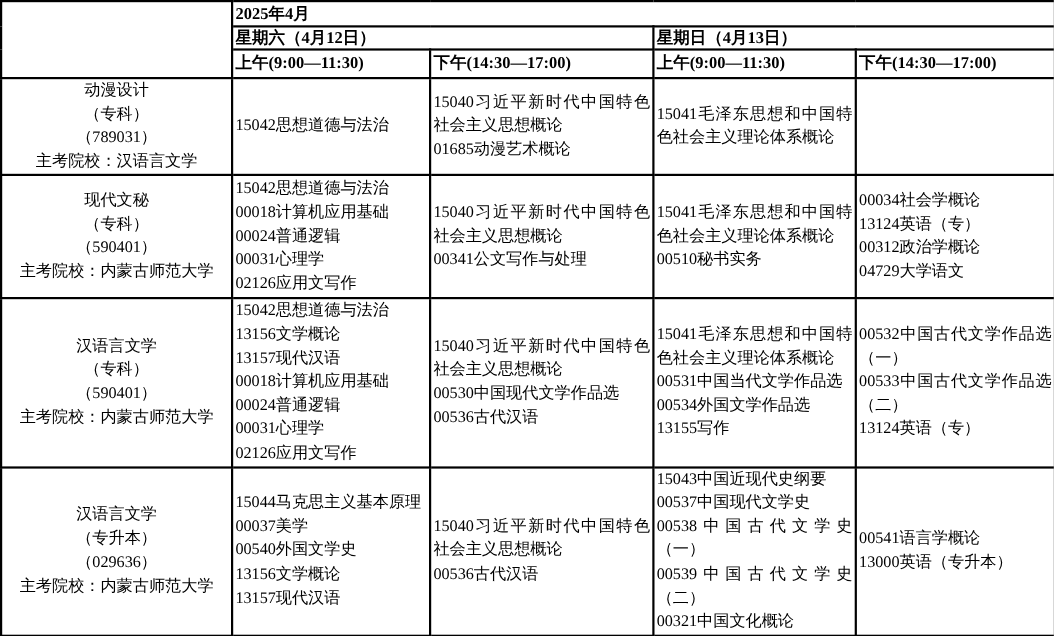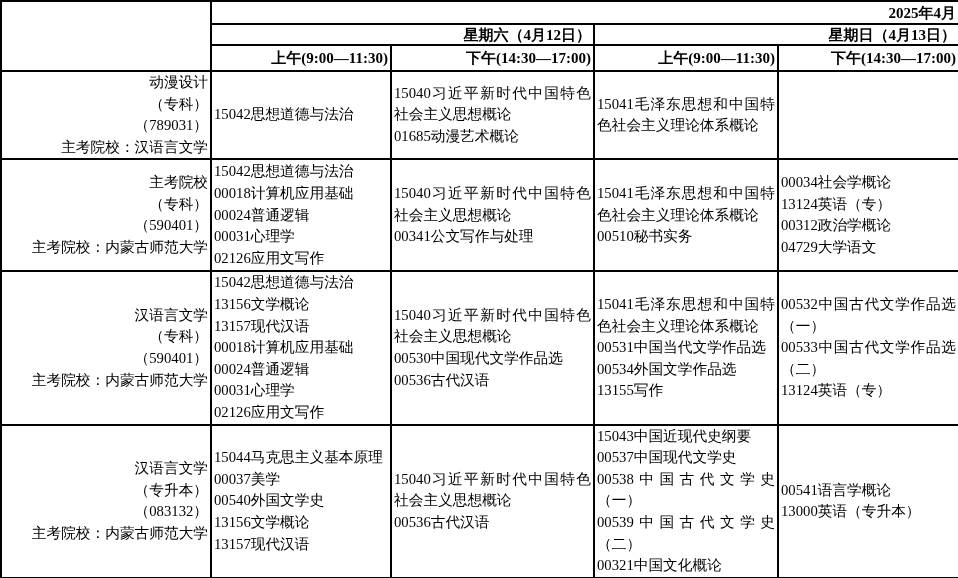--- a/index.html
+++ b/index.html
@@ -17,21 +17,21 @@
   }
   .sched td {
     border: 2px solid #000000;
     padding: 0 2px;
     vertical-align: middle;
     overflow: hidden;
     word-break: break-all;
   }
   
   .hr td {
-    text-align: right;
+    text-align: left;
     font-weight: bold;
     font-size: 15px;
     line-height: 1.2;
   }
   .hr1 td { height: 21px; }
   .hr2 td { height: 19px; }
   .hr3 td { height: 24px; }
   
   .r0 td { height: 81px; }
   .r1 td { height: 110px; }
@@ -40,21 +40,21 @@
   .line {
     font-size: 14.7px;
     line-height: 21.6px;
   }
   .cell .line {
     text-align: justify;
     text-align-last: left;
     text-justify: inter-character;
   }
   .prog .line {
-    text-align: right;
+    text-align: center;
   }
 </style>
 </head>
 <body>
 
 <table class="sched">
   <colgroup>
     <col style="width:210px">
     <col style="width:180px">
     <col style="width:203px">
@@ -93,21 +93,21 @@
           <div class="line">01685动漫艺术概论</div>
         </td>
     <td class="cell">
           <div class="line">15041毛泽东思想和中国特色社会主义理论体系概论</div>
         </td>
     <td class="cell"></td>
   </tr>
 
   <tr class="datarow r1">
     <td class="prog">
-          <div class="line">主考院校</div>
+          <div class="line">现代文秘</div>
           <div class="line">（专科）</div>
           <div class="line">（590401）</div>
           <div class="line">主考院校：内蒙古师范大学</div>
         </td>
     <td class="cell">
           <div class="line">15042思想道德与法治</div>
           <div class="line">00018计算机应用基础</div>
           <div class="line">00024普通逻辑</div>
           <div class="line">00031心理学</div>
           <div class="line">02126应用文写作</div>
@@ -159,21 +159,21 @@
           <div class="line">00532中国古代文学作品选（一）</div>
           <div class="line">00533中国古代文学作品选（二）</div>
           <div class="line">13124英语（专）</div>
         </td>
   </tr>
 
   <tr class="datarow r3">
     <td class="prog">
           <div class="line">汉语言文学</div>
           <div class="line">（专升本）</div>
-          <div class="line">（083132）</div>
+          <div class="line">（029636）</div>
           <div class="line">主考院校：内蒙古师范大学</div>
         </td>
     <td class="cell">
           <div class="line">15044马克思主义基本原理</div>
           <div class="line">00037美学</div>
           <div class="line">00540外国文学史</div>
           <div class="line">13156文学概论</div>
           <div class="line">13157现代汉语</div>
         </td>
     <td class="cell">

